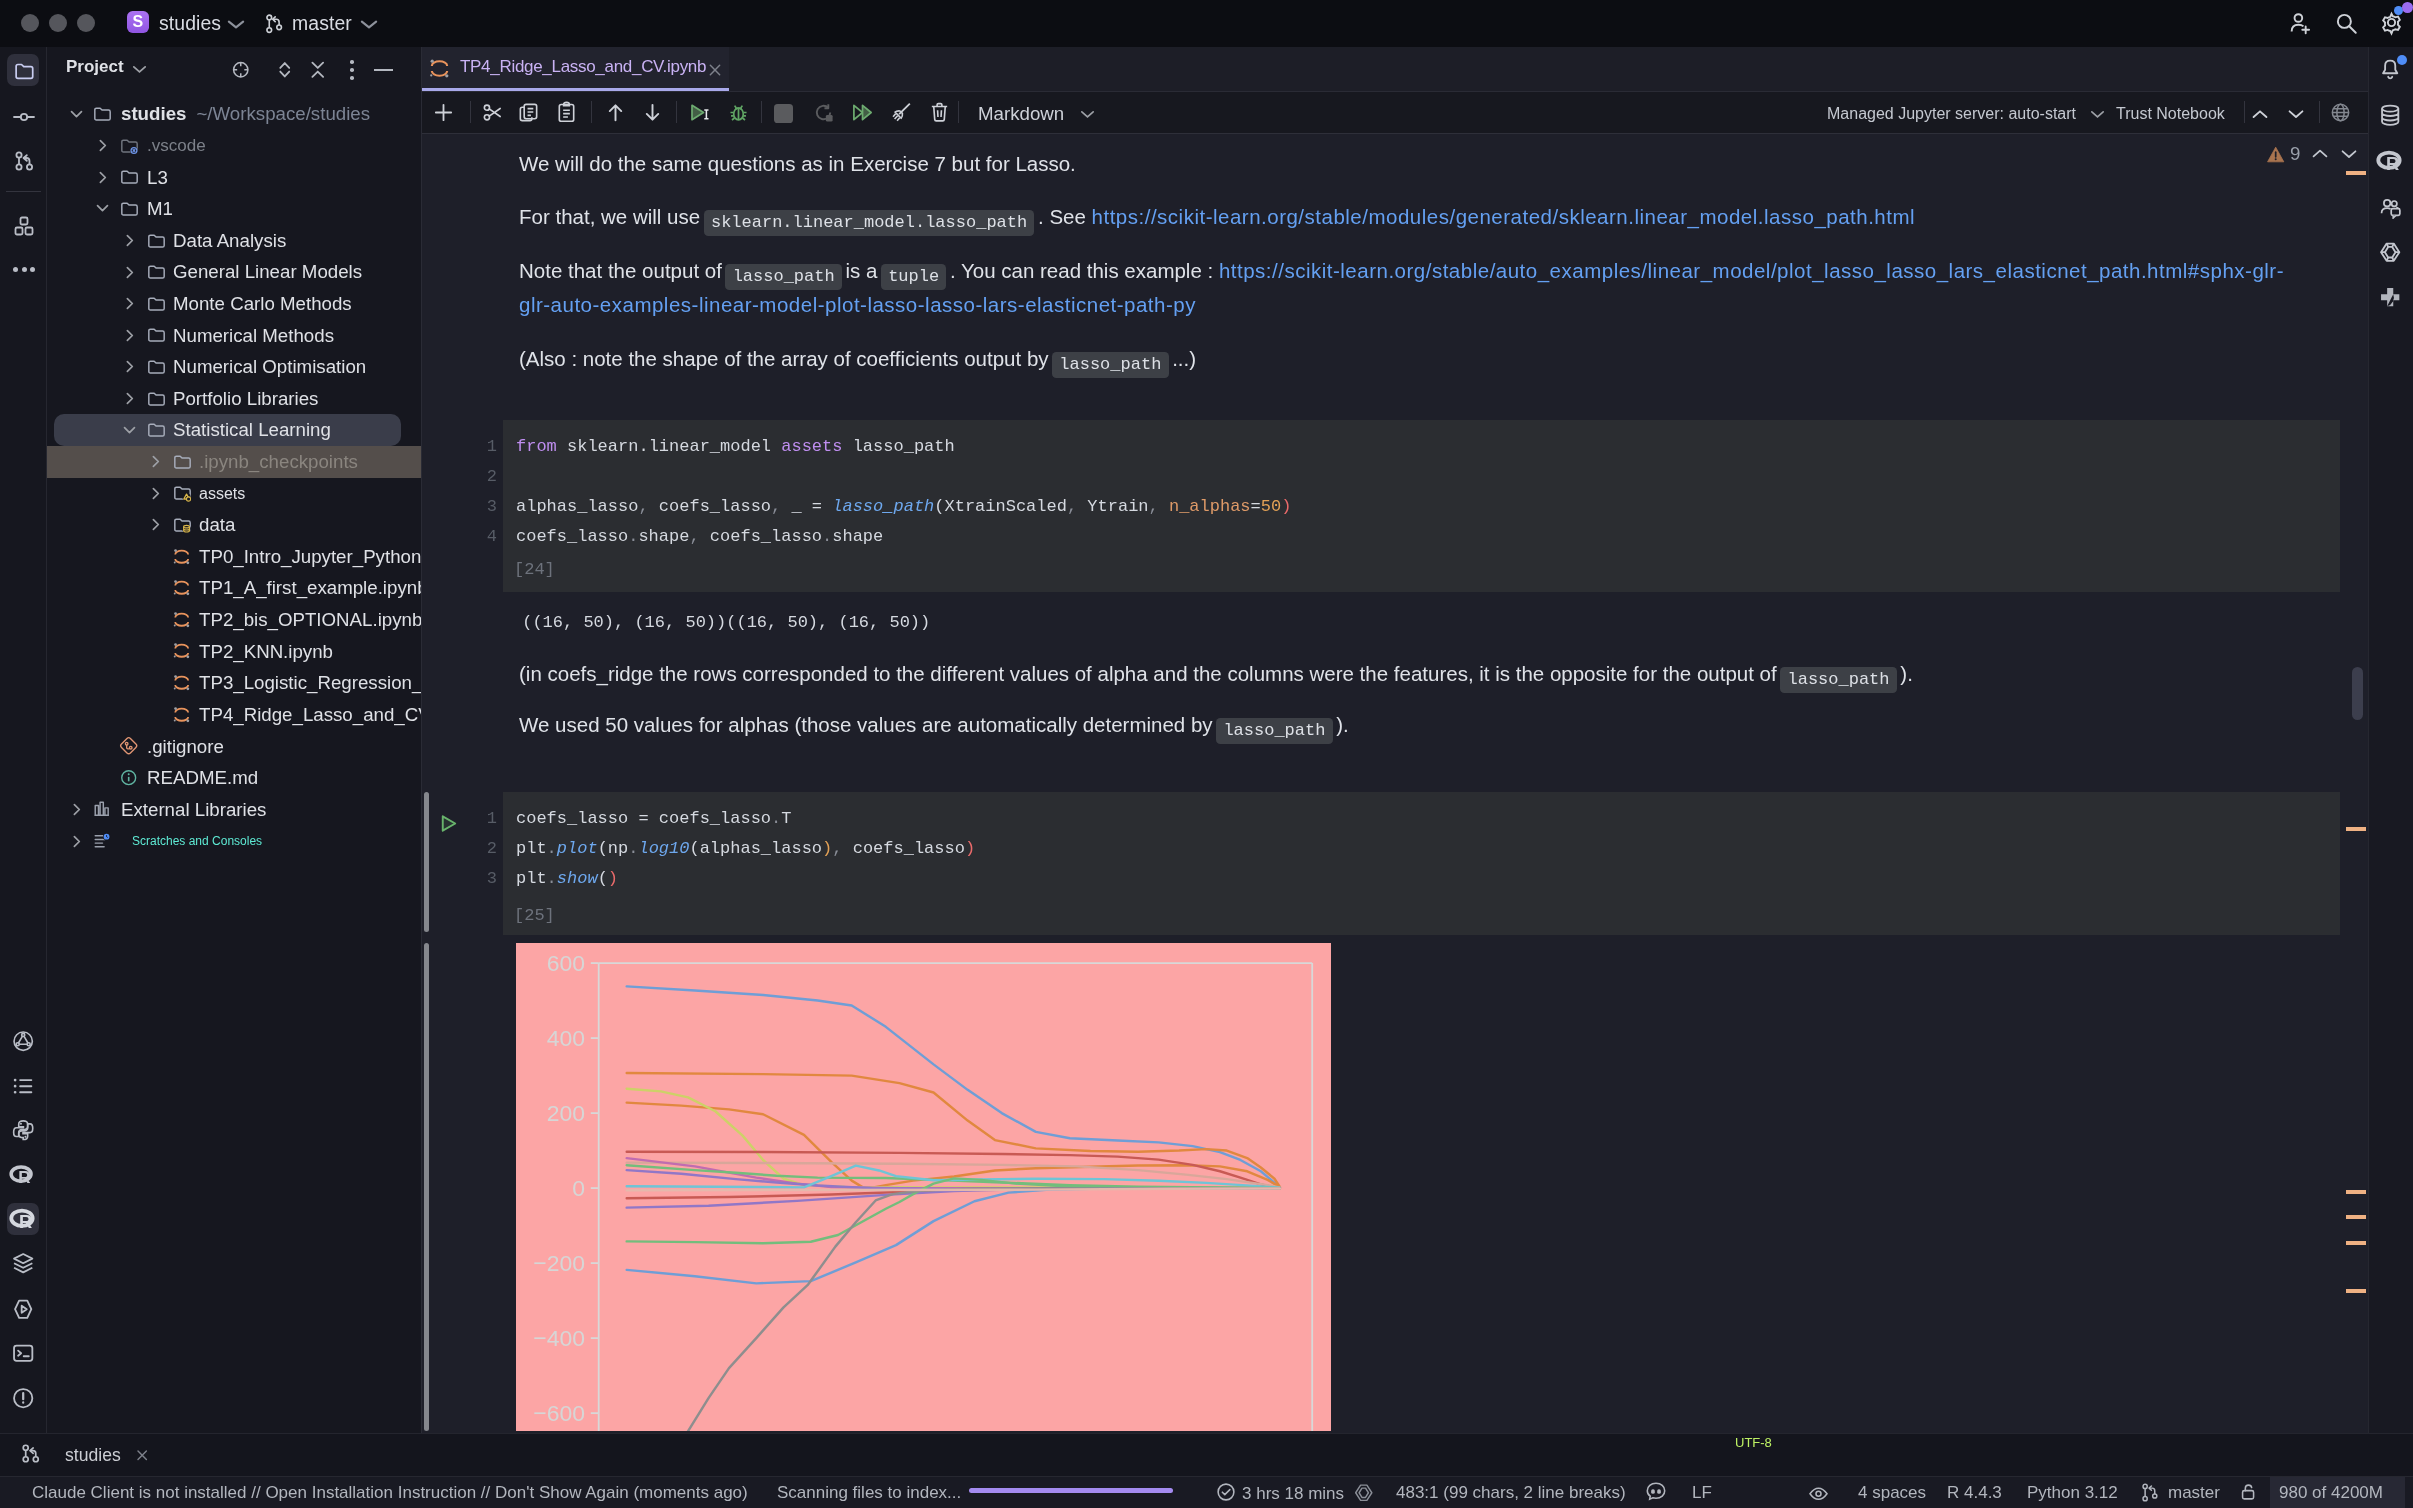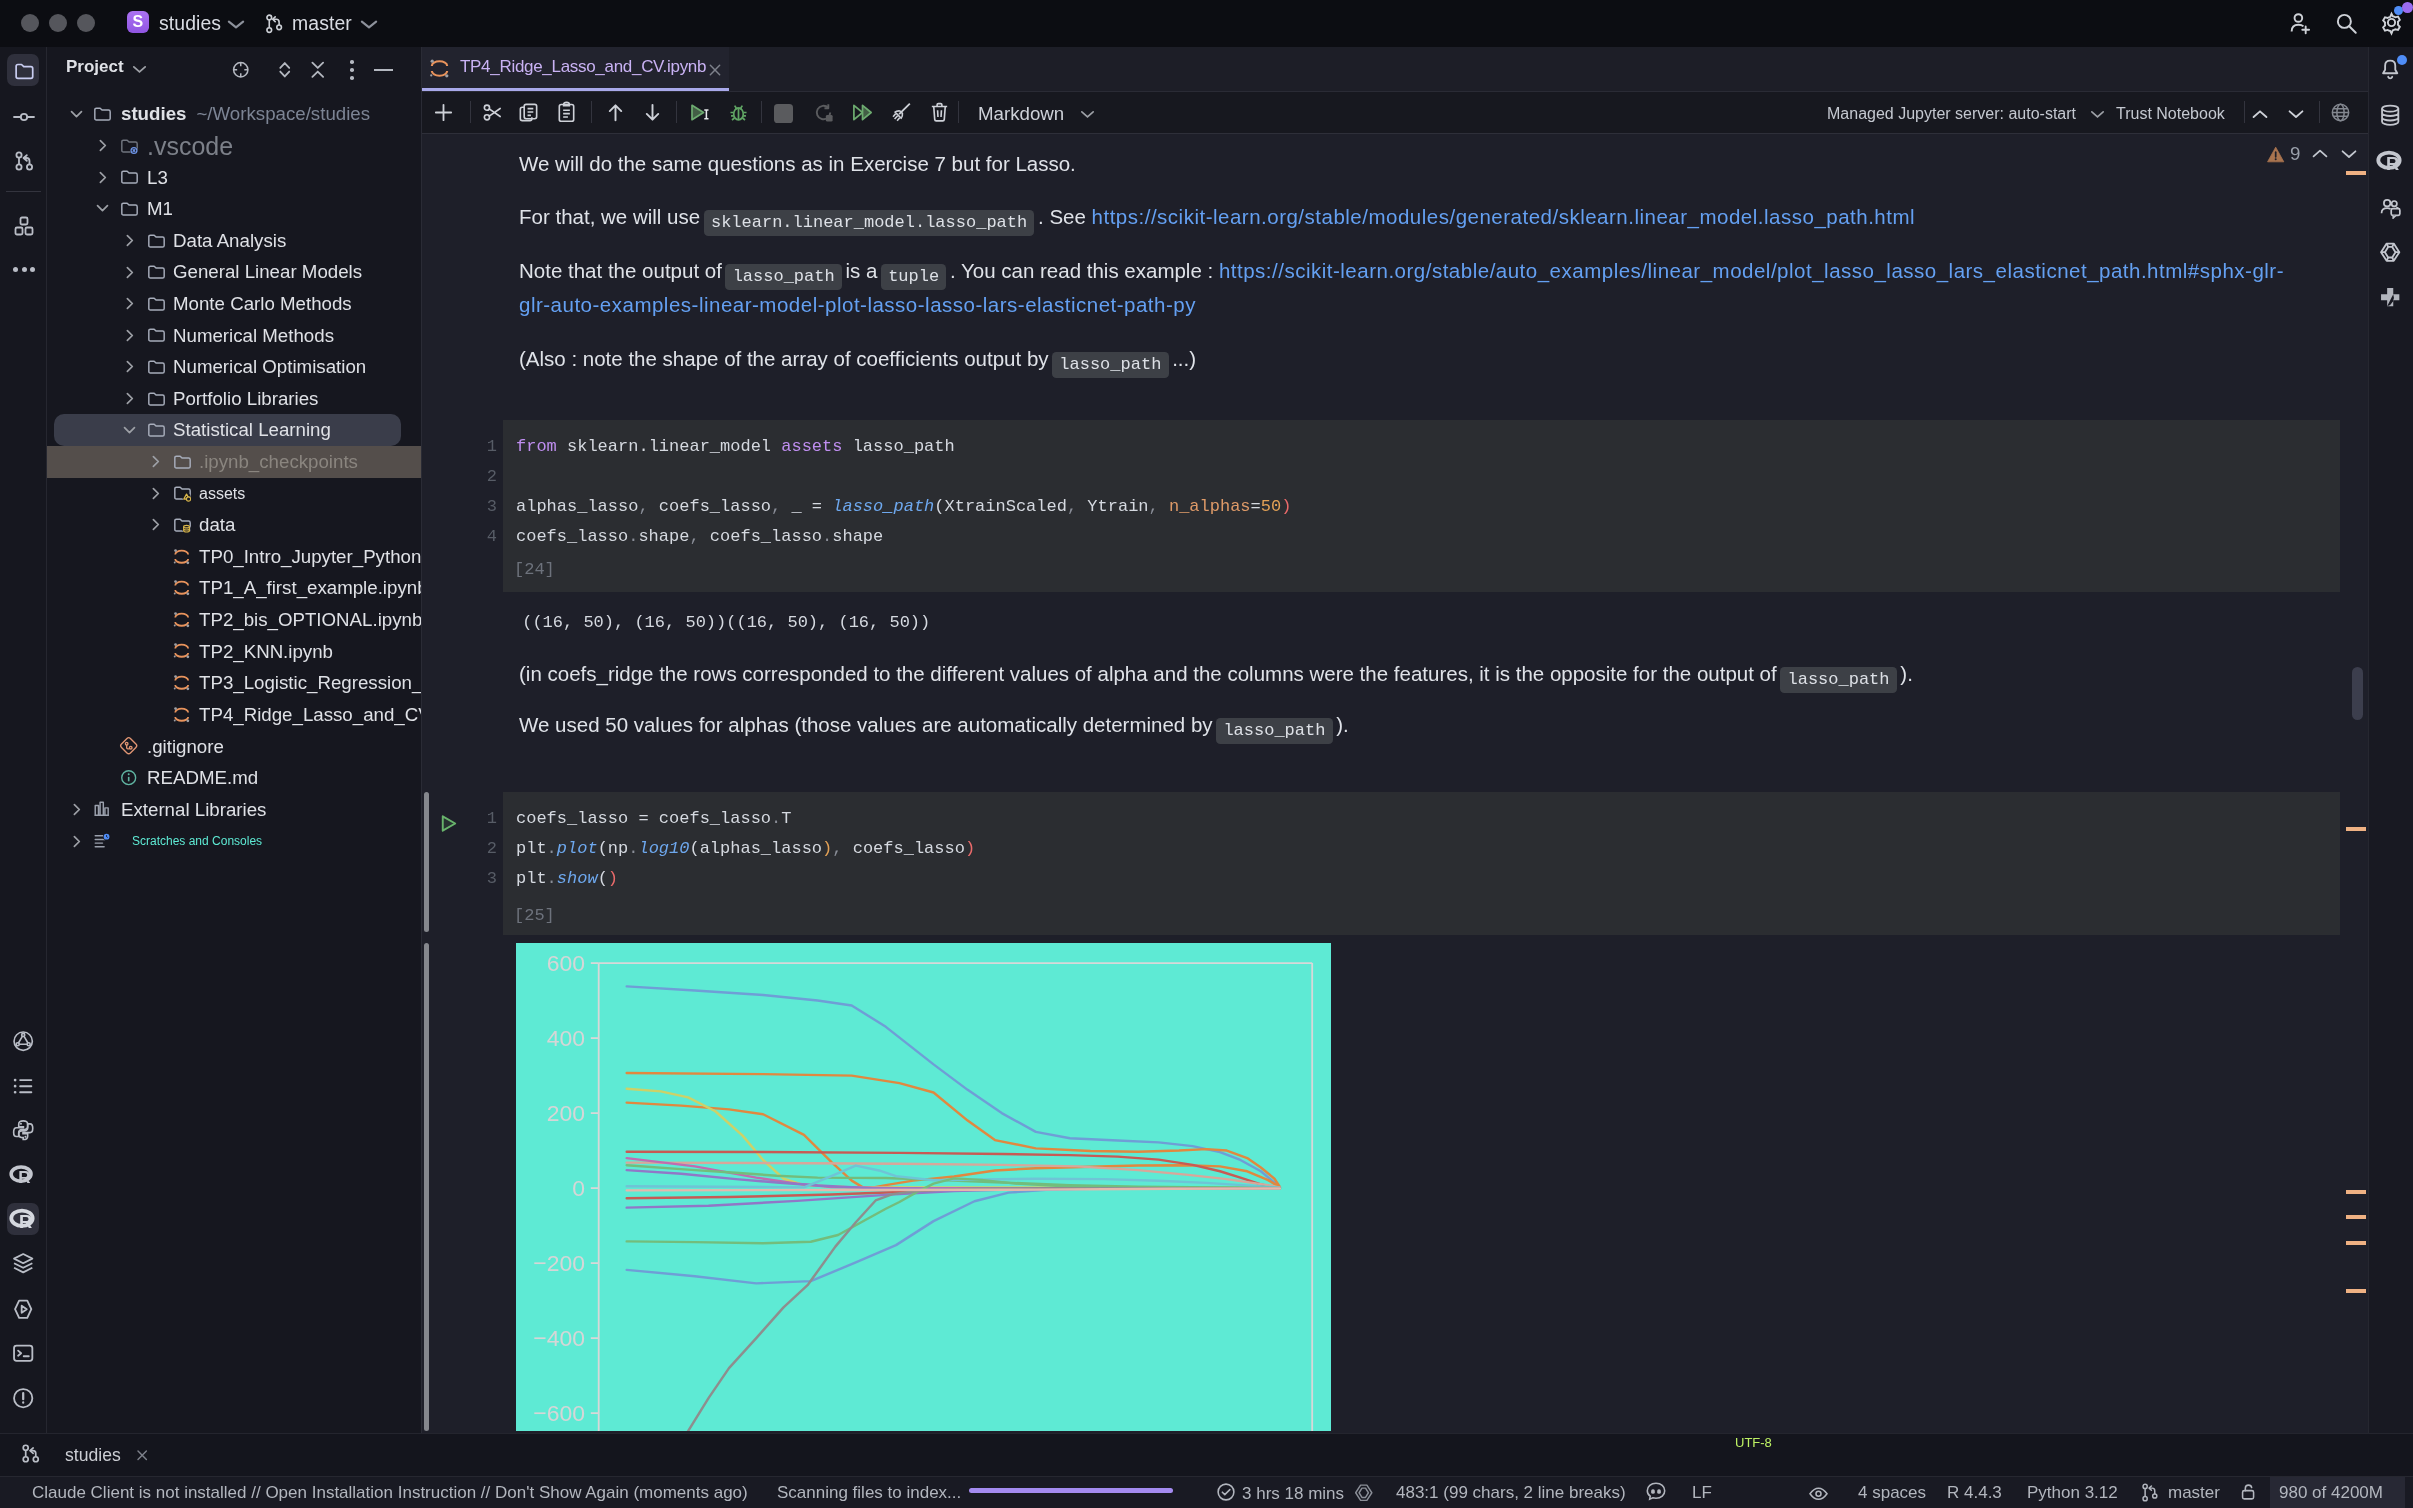--- a/index.html
+++ b/index.html
@@ -195,21 +195,21 @@
 <div class="abs trow" style="left:47px;top:130px;"></div>
 <svg class="abs" style="left:94px;top:137px" width="17" height="17" viewBox="0 0 24 24">
     <path d="M9 5 L16 12 L9 19" stroke="#9da0a6" stroke-width="2.4" fill="none" stroke-linecap="round" stroke-linejoin="round"></path>
   </svg>
 <svg class="abs" style="left:119px;top:136px" width="19.4" height="19.4" viewBox="0 0 24 24" fill="none" stroke="#70757f" stroke-width="1.8" stroke-linejoin="round">
     <path d="M3.5 7.2 q0-2 2-2 h4.6 l2.3 2.3 h8.1 q2 0 2 2 v8.3 q0 2-2 2 H5.5 q-2 0-2-2 Z"></path>
     <circle cx="18.5" cy="18" r="4.6" fill="#16171f" stroke="none"></circle>
     <circle cx="18.5" cy="18" r="3.6" stroke="#6e95e8" stroke-width="1.5"></circle>
     <path d="M16.9 16.4 l3.2 3.2 M20.1 16.4 l-3.2 3.2" stroke="#6e95e8" stroke-width="1.5"></path>
   </svg>
-<div class="abs gray" style="left:147px;top:130px;width:274px;height:32px;line-height:32px;font-size:25px;overflow:hidden;white-space:nowrap;color:#7c8089">.vscode</div>
+<div class="abs gray" style="left:147px;top:130px;width:274px;height:32px;line-height:32px;font-size:17px;overflow:hidden;white-space:nowrap;color:#7c8089">.vscode</div>
 <div class="abs trow" style="left:47px;top:162px;"></div>
 <svg class="abs" style="left:94px;top:169px" width="17" height="17" viewBox="0 0 24 24">
     <path d="M9 5 L16 12 L9 19" stroke="#9da0a6" stroke-width="2.4" fill="none" stroke-linecap="round" stroke-linejoin="round"></path>
   </svg>
 <svg class="abs" style="left:119px;top:167px" width="19.4" height="19.4" viewBox="0 0 24 24" fill="none" stroke="#a7adbb" stroke-width="1.8" stroke-linejoin="round">
     <path d="M3.5 7.2 q0-2 2-2 h4.6 l2.3 2.3 h8.1 q2 0 2 2 v8.3 q0 2-2 2 H5.5 q-2 0-2-2 Z"></path>
   </svg>
 <div class="abs" style="left:147px;top:162px;width:274px;height:32px;line-height:32px;font-size:18.7px;overflow:hidden;white-space:nowrap;color:#dfe1e6">L3</div>
 <div class="abs trow" style="left:47px;top:193px;"></div>
 <svg class="abs" style="left:94px;top:200px" width="17" height="17" viewBox="0 0 24 24">
@@ -529,21 +529,21 @@
 <div class="abs cell" style="top:792px;height:143px"></div>
 <svg class="abs" style="left:437px;top:812px" width="23" height="23" viewBox="0 0 24 24">
     <path d="M6 4.5 L19 12 L6 19.5 Z" fill="rgba(104,179,107,.12)" stroke="#68b36b" stroke-width="2" stroke-linejoin="round"></path>
   </svg>
 <div class="abs lnums" style="left:468px;top:804px">1<br>2<br>3</div>
 <div class="abs code" style="top:804px">coefs_lasso = coefs_lasso<span class="pun">.</span>T
 plt<span class="pun">.</span><span class="fn">plot</span>(np<span class="pun">.</span><span class="fn">log10</span>(alphas_lasso<span class="po">)</span><span class="pun">,</span> coefs_lasso<span class="pr">)</span>
 plt<span class="pun">.</span><span class="fn">show</span>(<span class="pr">)</span></div>
 <div class="abs exc" style="top:906px">[25]</div>
 
-<div class="abs" id="fig" style="left:516px;top:943px;width:815px;height:488px;background:#5eead4;overflow:hidden">
+<div class="abs" id="fig" style="left:516px;top:943px;width:815px;height:488px;background:#fca5a5;overflow:hidden">
 <svg width="815" height="646" viewBox="0 0 1135 900">
   <path d="M115 28 H1109 M115 28 V900 M1109 28 V900" stroke="#d8d8d8" stroke-width="2.5" fill="none"></path>
   <g stroke="#d8d8d8" stroke-width="2.5">
     <line x1="104" y1="28" x2="115" y2="28"></line>
     <line x1="104" y1="132.5" x2="115" y2="132.5"></line>
     <line x1="104" y1="237" x2="115" y2="237"></line>
     <line x1="104" y1="341.5" x2="115" y2="341.5"></line>
     <line x1="104" y1="446" x2="115" y2="446"></line>
     <line x1="104" y1="550.5" x2="115" y2="550.5"></line>
     <line x1="104" y1="655" x2="115" y2="655"></line>

